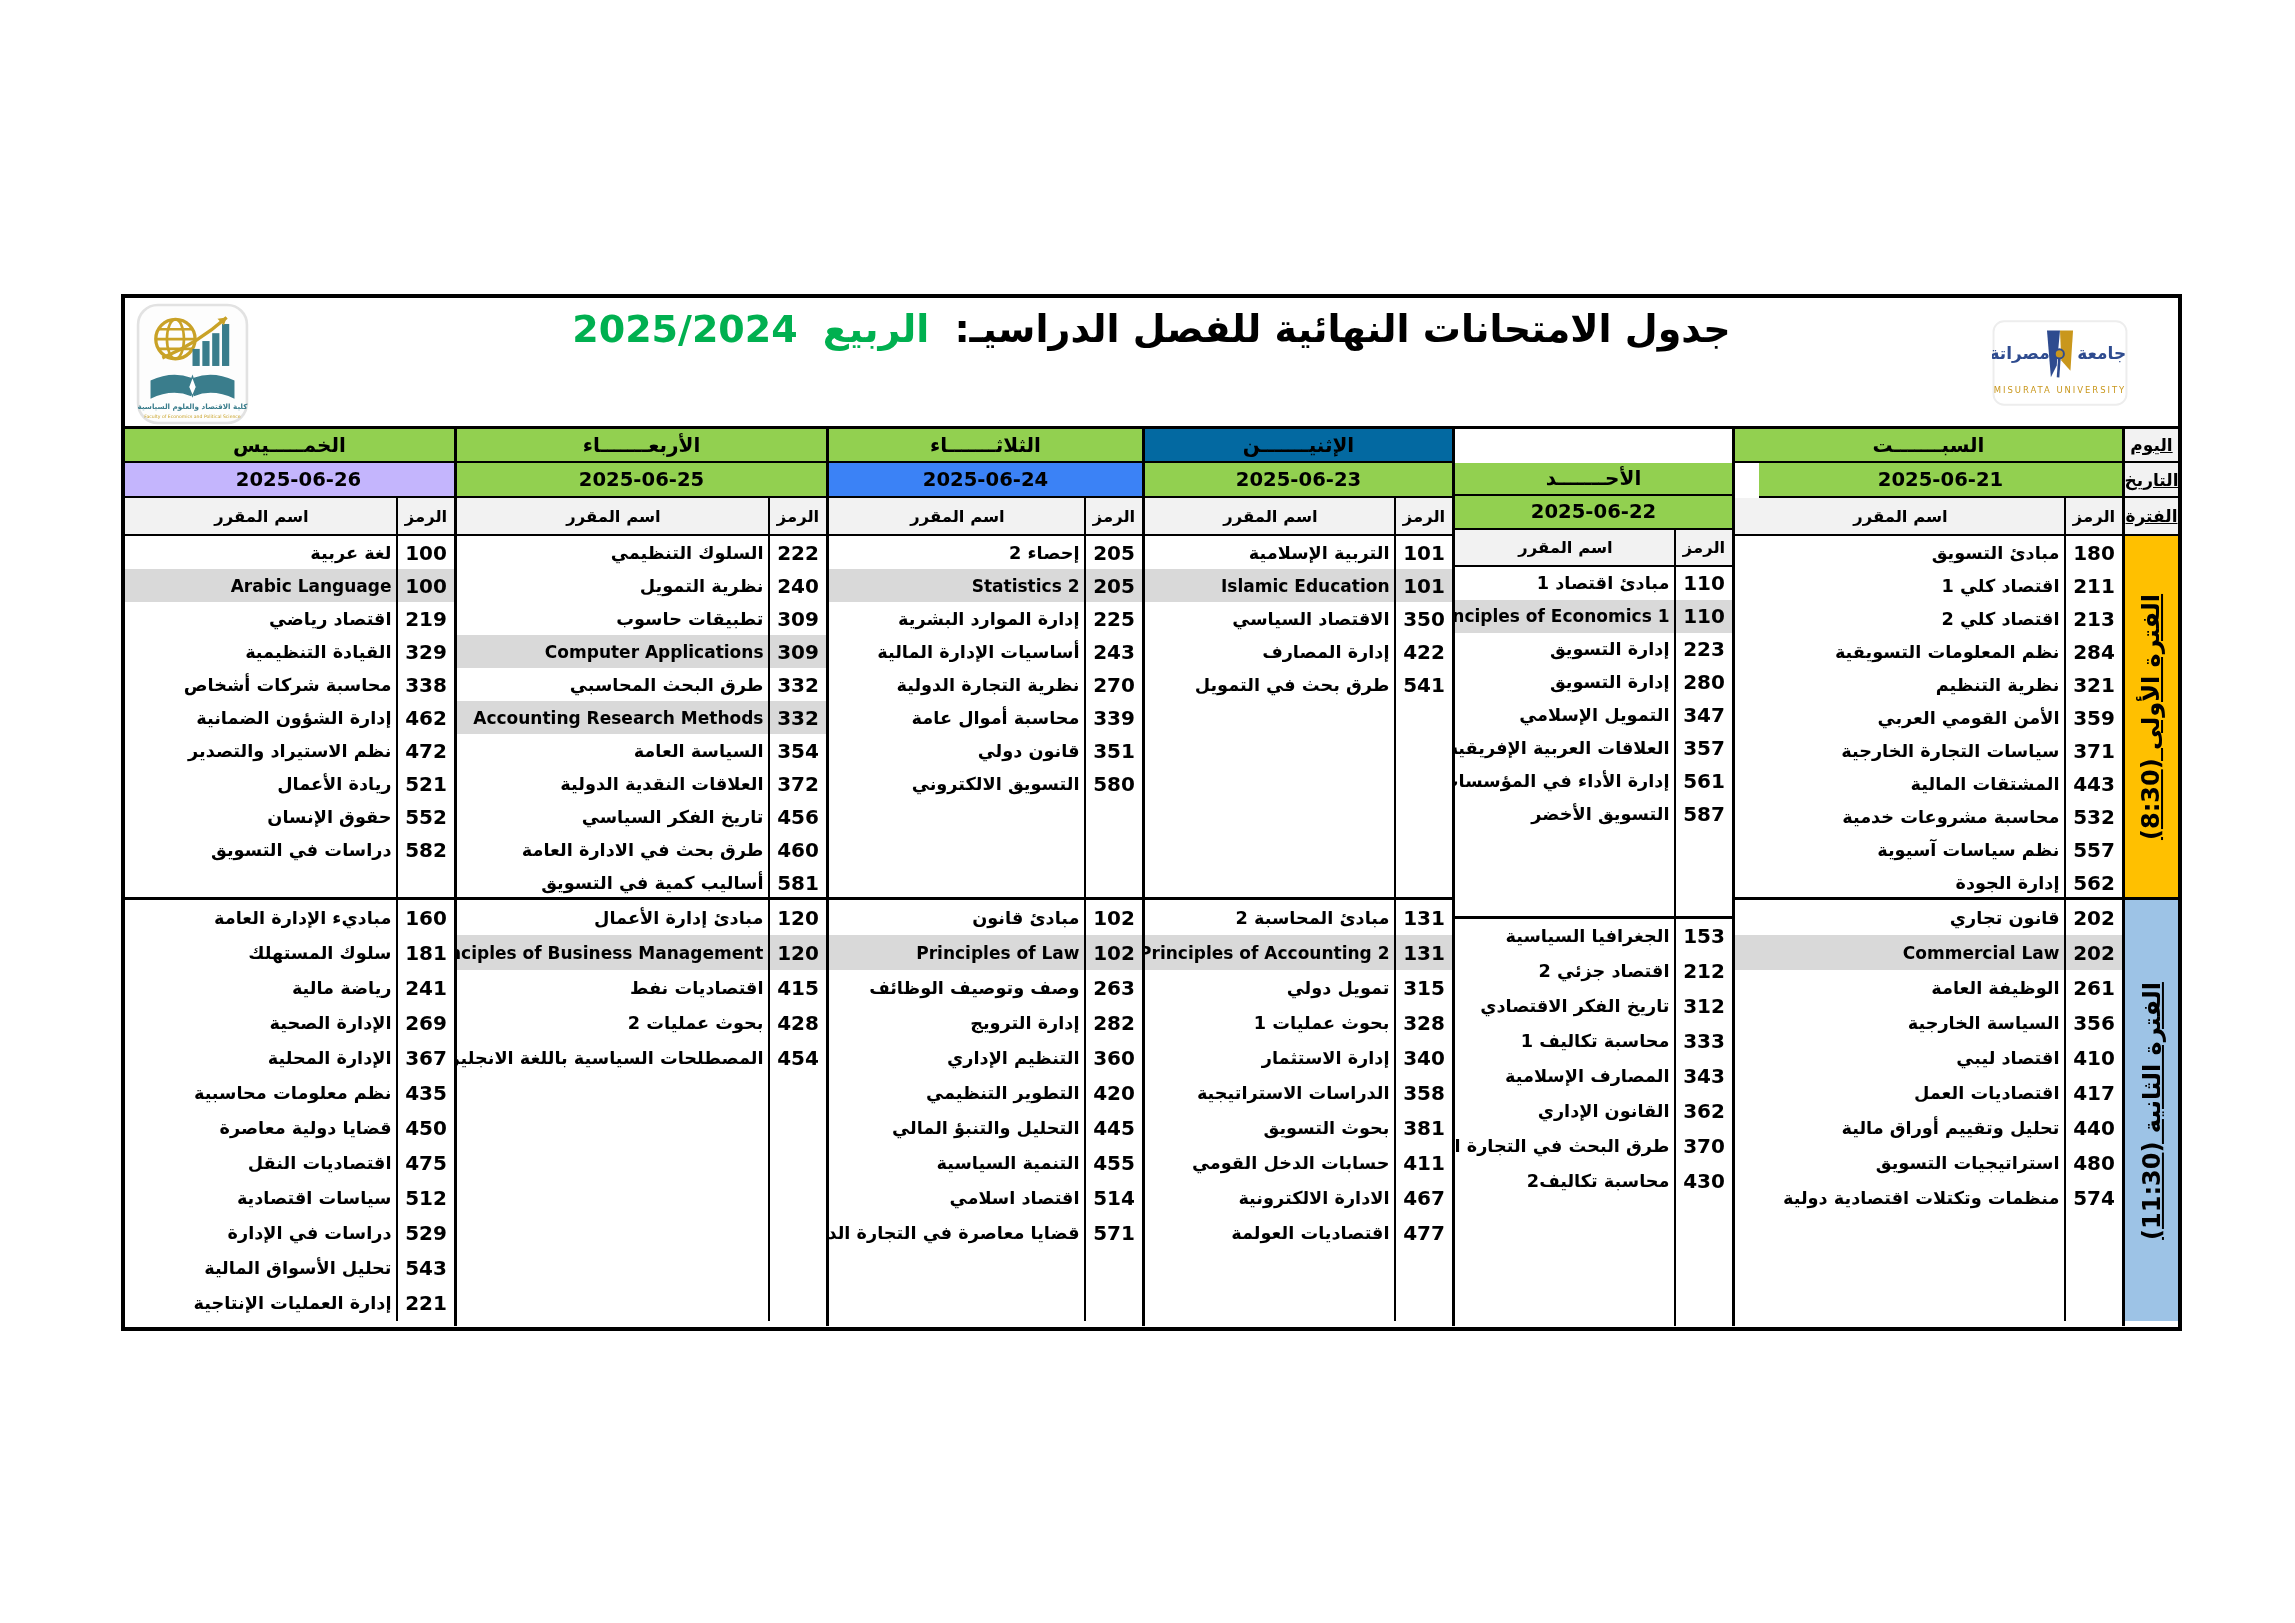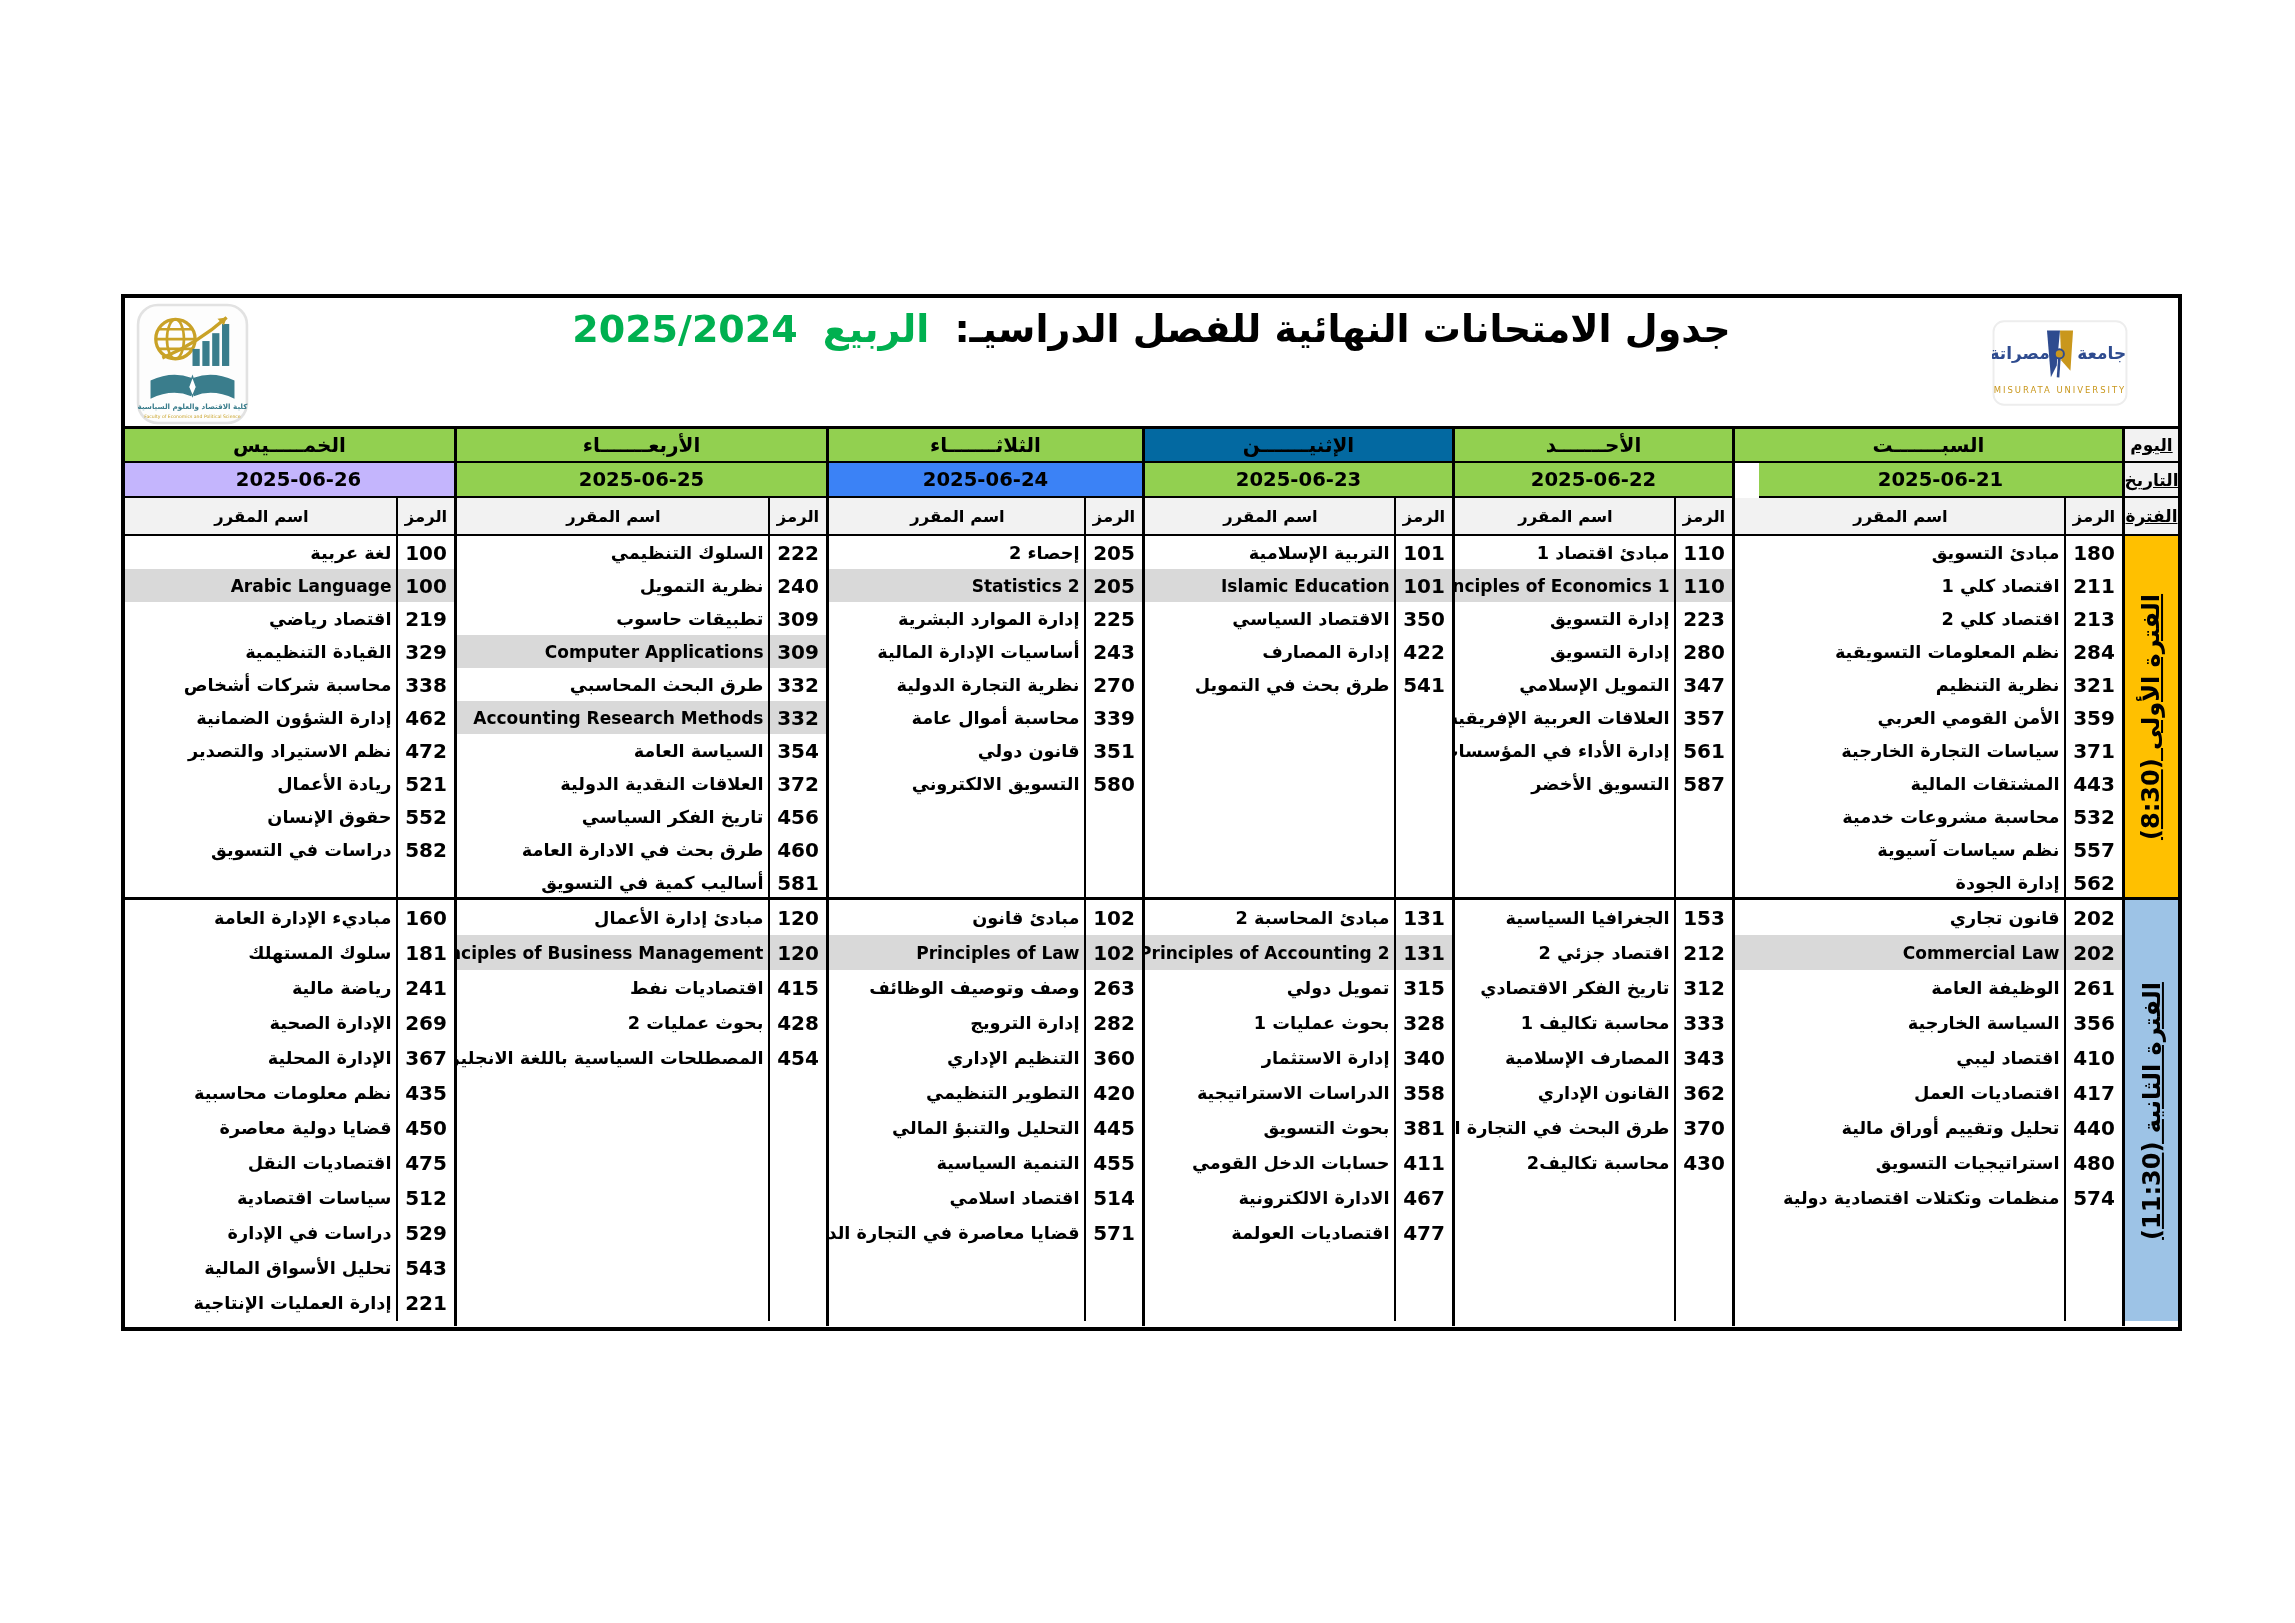--- a/index.html
+++ b/index.html
@@ -190,21 +190,21 @@
               <div class="code">480</div>
               <div class="cname">استراتيجيات التسويق</div>
             </div>
             <div class="crow" style="height: 35px;">
               <div class="code">574</div>
               <div class="cname">منظمات وتكتلات اقتصادية دولية</div>
             </div>
           </div>
         </div>
         <div class="col daycol" style="width: 280px; flex: 0 0 280px;">
-          <div class="hcell day-cell" style="background: rgb(146, 208, 80);">الأحـــــــد</div>
+          <div class="hcell day-cell" style="background: rgb(146, 208, 80); margin-top: 34px;">الأحـــــــد</div>
           <div class="hcell date-cell" style="background: rgb(146, 208, 80);">2025-06-22</div>
           <div class="colhead dbl">
             <div class="code-h" style="background: rgb(242, 242, 242);">الرمز</div>
             <div class="name-h" style="background: rgb(242, 242, 242);">اسم المقرر</div>
           </div>
           <div class="period p1">
             <div class="crow" style="height: 33px;">
               <div class="code">110</div>
               <div class="cname">مبادئ اقتصاد 1</div>
             </div>

